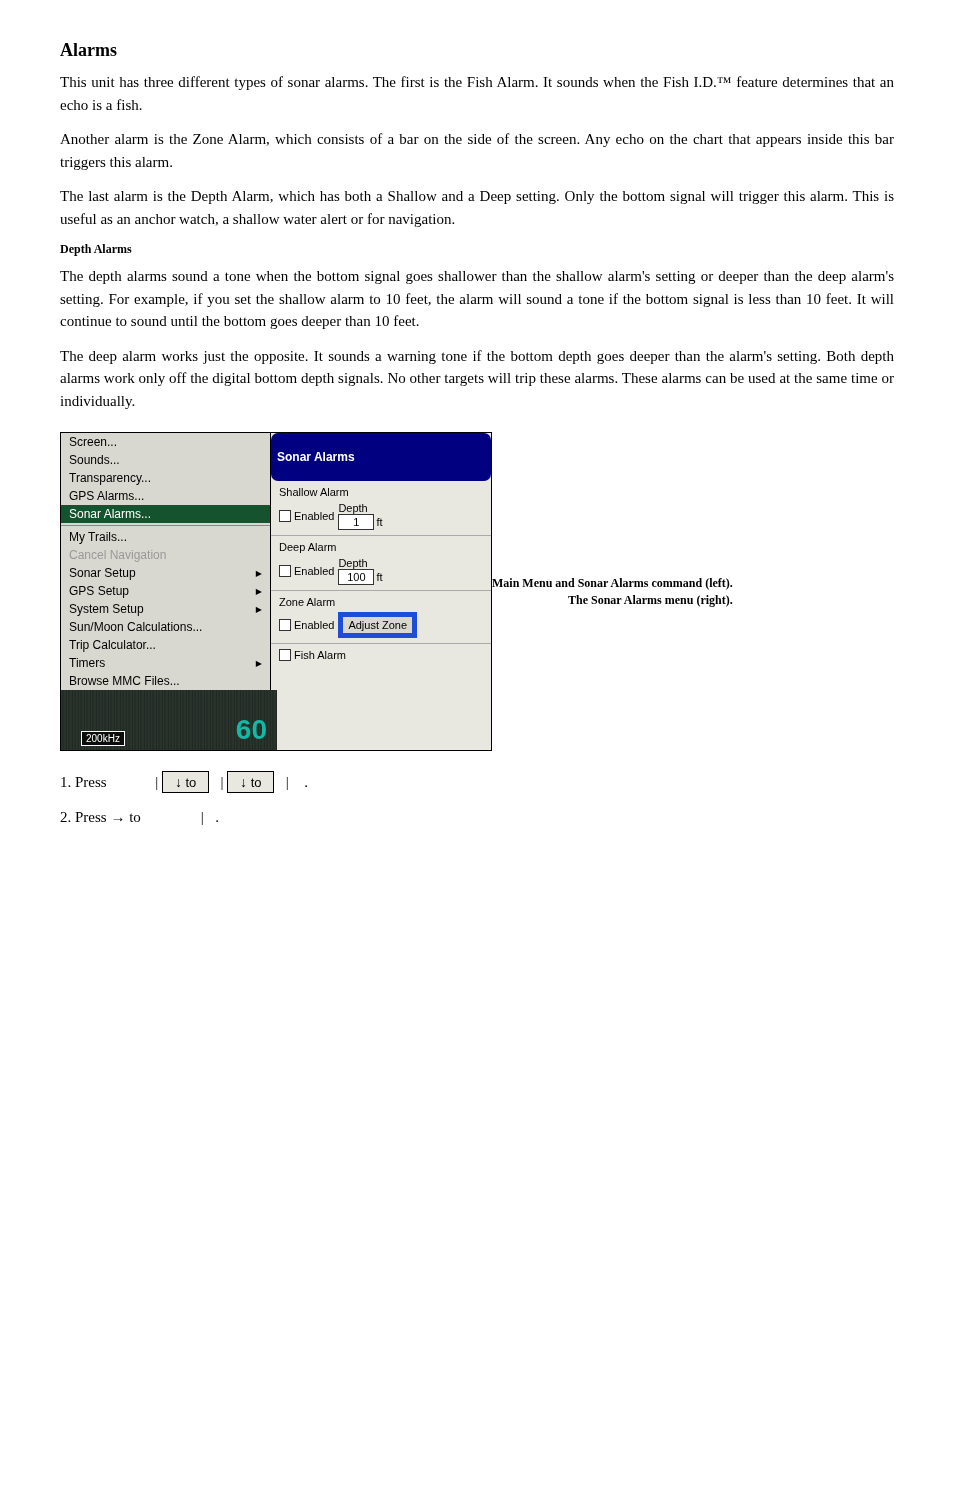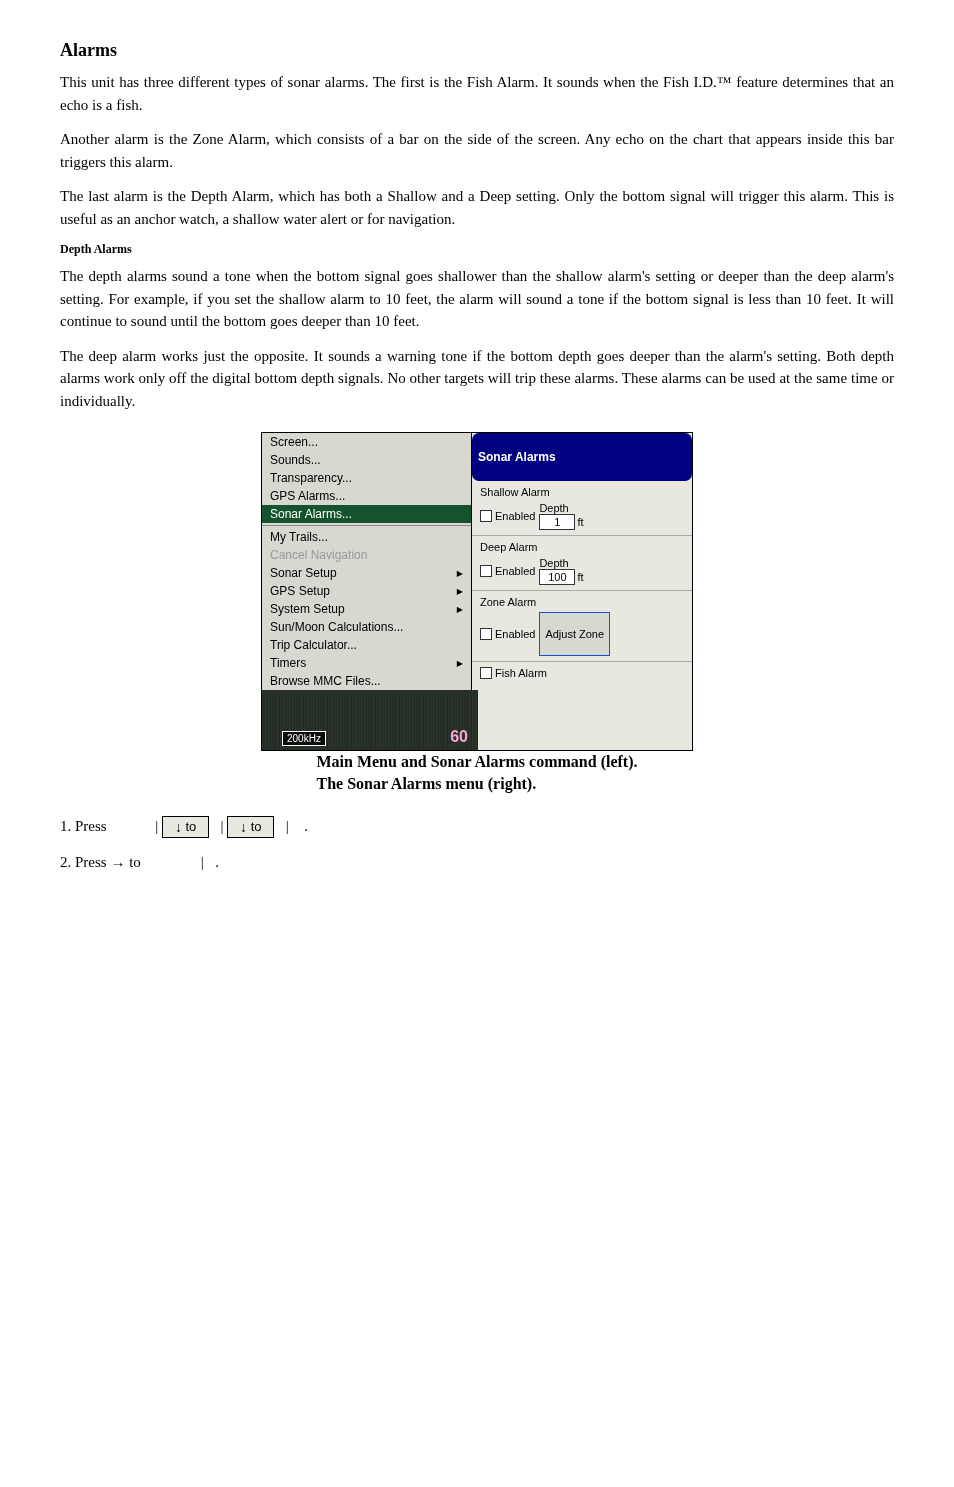--- a/index.html
+++ b/index.html
@@ -26,21 +26,20 @@
     }
 
     p {
       margin-bottom: 12px;
       line-height: 1.5;
       text-align: justify;
     }
 
     .figure-container {
       display: flex;
-      flex-direction: column;
       align-items: center;
       margin: 20px 0;
     }
 
     .menus-row {
       display: flex;
       gap: 0;
       border: 1px solid #000;
     }
 
@@ -146,24 +145,24 @@
     .depth-input input {
       width: 36px;
       height: 16px;
       border: 1px solid #333;
       font-size: 11px;
       text-align: center;
       background: #fff;
     }
 
     .adjust-zone-btn {
-      border: 1px solid #1d4ed8;
+      border: 5px solid #1d4ed8;
       background: #d8d8d0;
       font-size: 11px;
-      padding: 15px 5px;
+      padding: 2px 5px;
       cursor: pointer;
     }
 
     .fish-alarm-section {
       padding: 5px 8px;
     }
 
     .sonar-screenshot {
       position: relative;
       width: 216px;
@@ -181,30 +180,30 @@
       font-size: 10px;
       font-family: Arial, sans-serif;
       padding: 1px 4px;
       border: 1px solid #fff;
     }
 
     .sonar-screenshot .depth-badge {
       position: absolute;
       bottom: 4px;
       right: 10px;
-      color: #f9a8d4;
-      font-size: 16px;
+      color: #14b8a6;
+      font-size: 28px;
       font-family: Arial, sans-serif;
       font-weight: bold;
     }
 
     .figure-caption {
-      text-align: left;
-      font-weight: bold;
-      font-size: 16px;
+      text-align: right;
+      font-weight: bold;
+      font-size: 12px;
       line-height: 1.4;
     }
 
     .steps-section {
       margin-top: 20px;
     }
 
     .step-row {
       display: flex;
       align-items: center;

